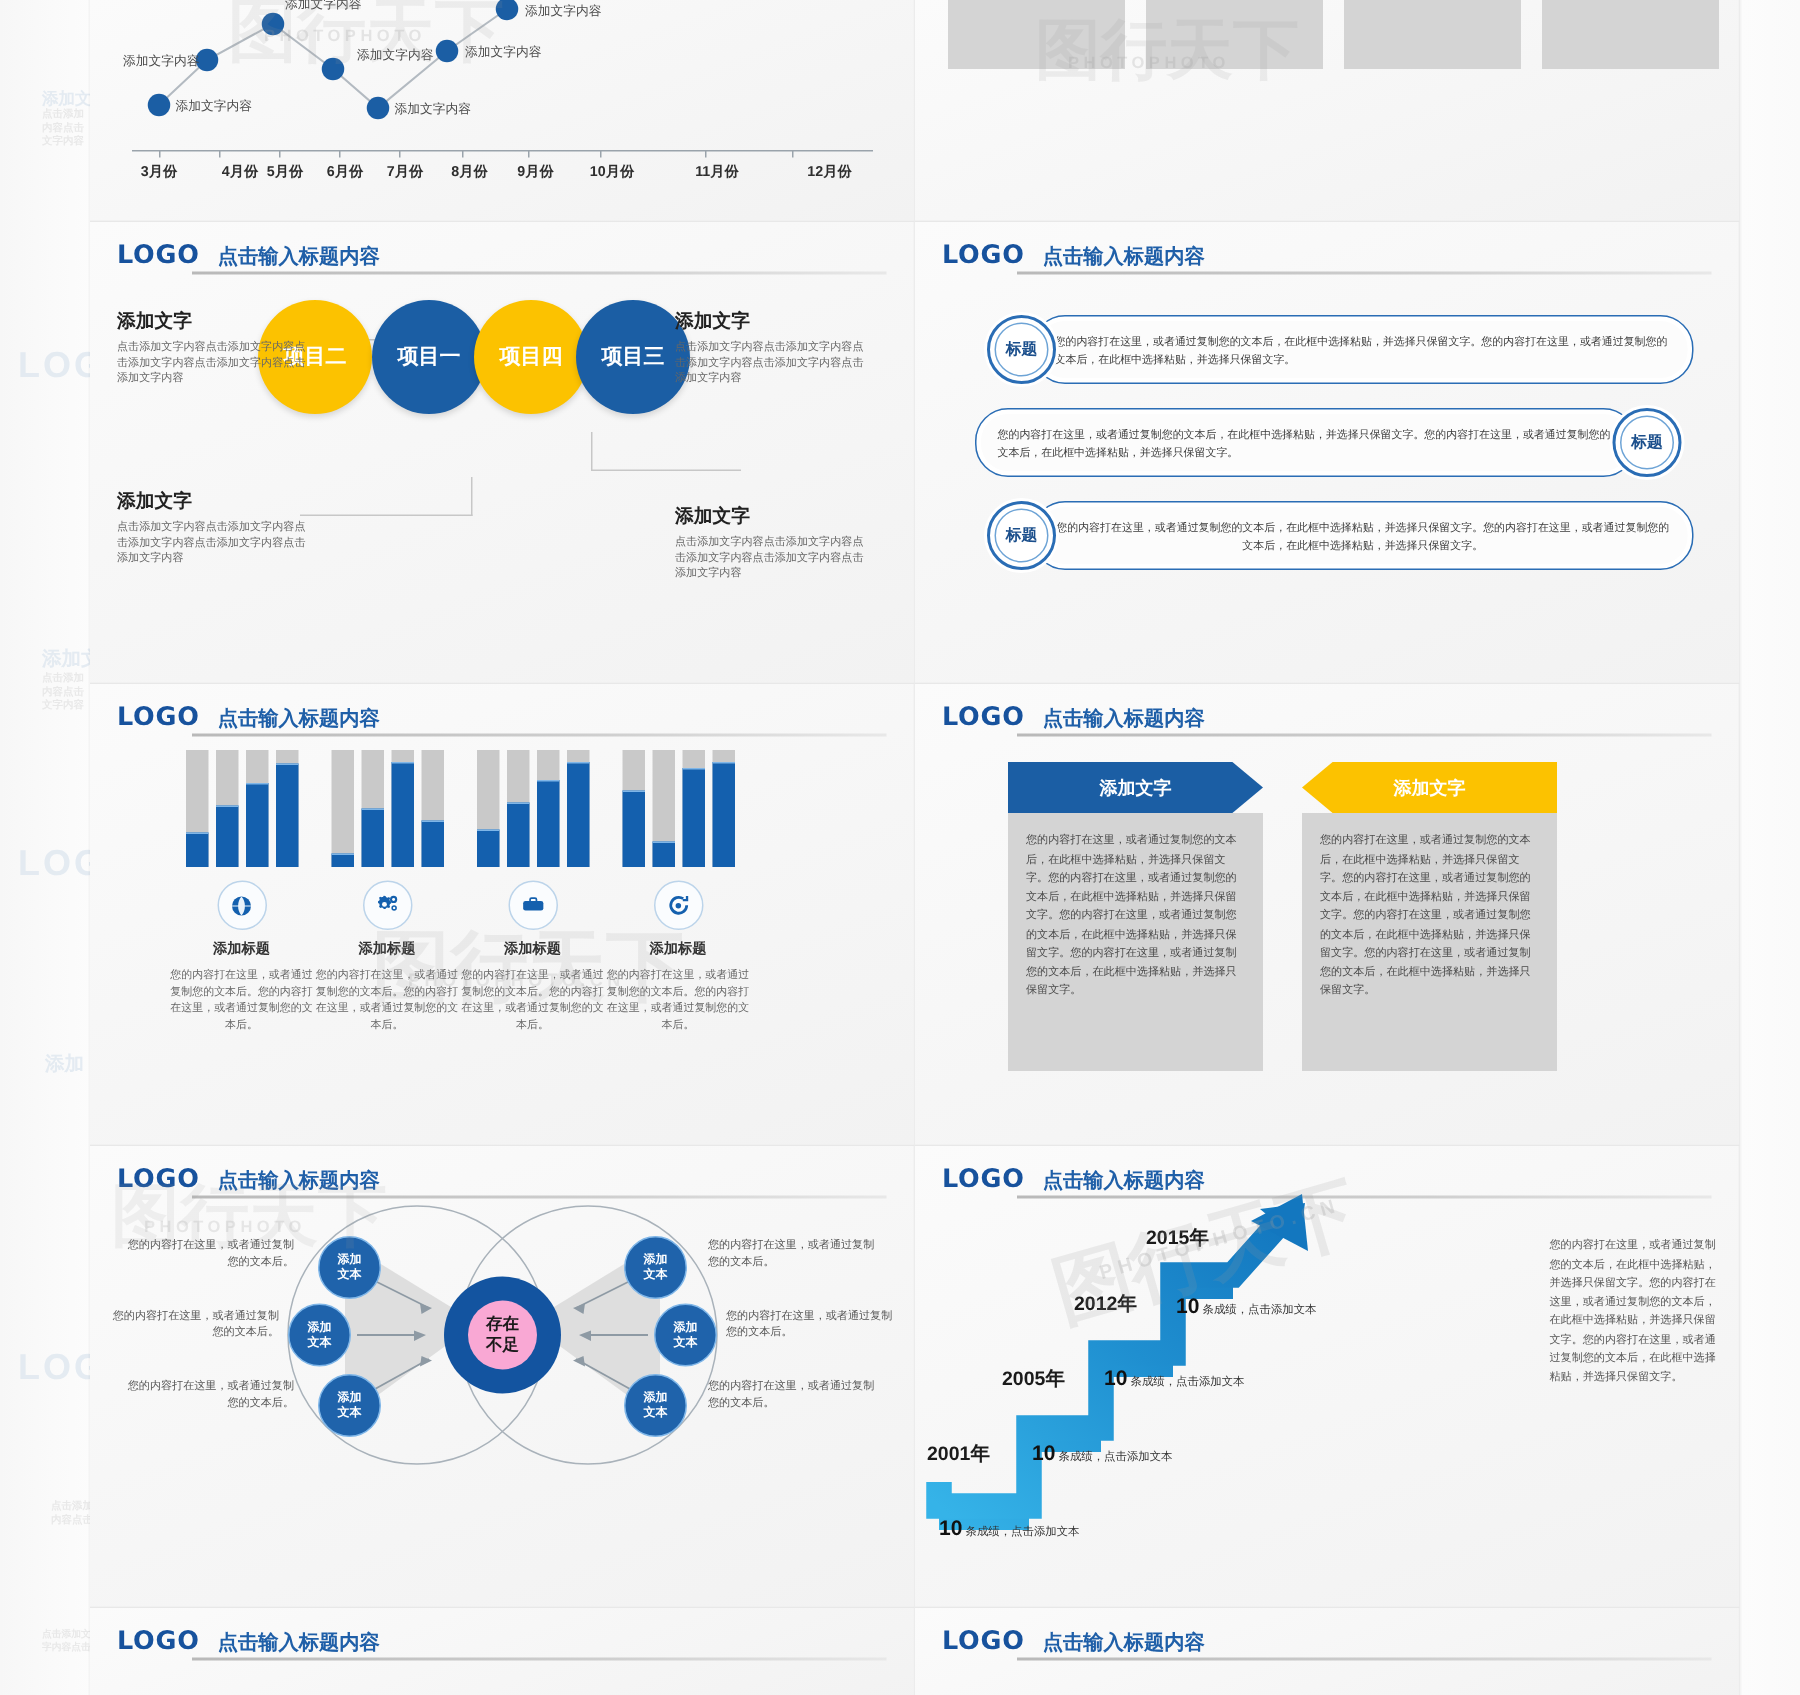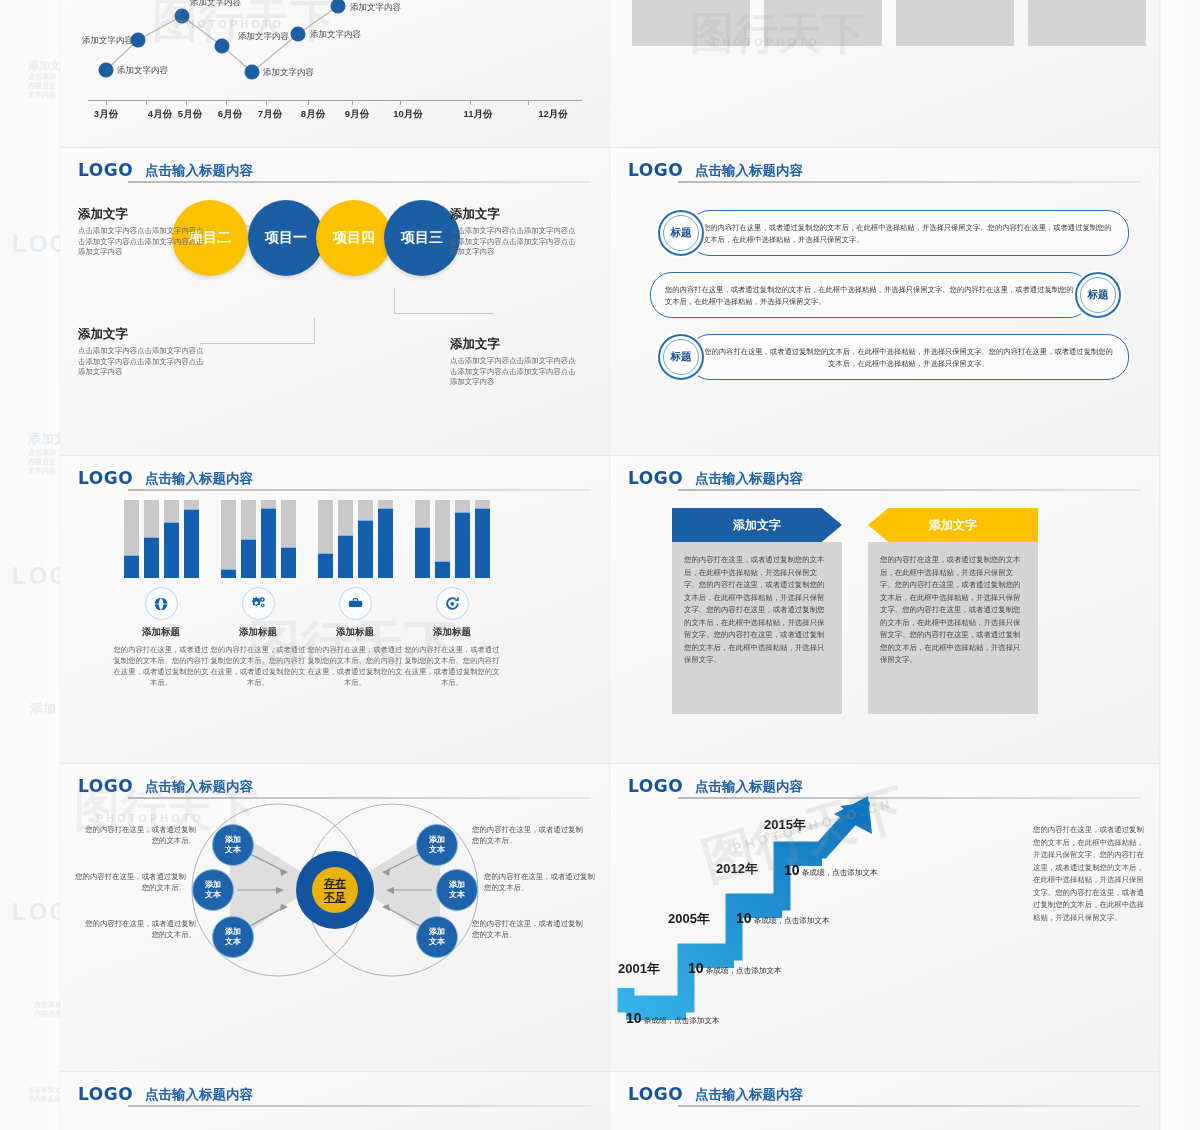--- a/index.html
+++ b/index.html
@@ -124,23 +124,23 @@
     position:absolute; width:42px; height:42px; border-radius:50%;
     background:#1f63ab; border:1.5px solid #7fb6e8; color:#fff;
     font-size:8px; font-weight:bold; line-height:10px;
     display:flex; flex-direction:column; align-items:center; justify-content:center;
   }
   .vcore{
     position:absolute; width:78px; height:78px; border-radius:50%;
     background:#1354a0; display:flex; align-items:center; justify-content:center;
   }
   .vcore div{
-    width:46px; height:46px; border-radius:50%; background:#eab308; color:#1a1a1a;
+    width:46px; height:46px; border-radius:50%; background:#f9a8d4; color:#1a1a1a;
     font-size:11px; font-weight:bold; line-height:14px; text-align:center;
-    display:flex; flex-direction:column; align-items:center; justify-content:center;text-decoration:underline;
+    display:flex; flex-direction:column; align-items:center; justify-content:center;
   }
   .vtext{ position:absolute; width:112px; font-size:7.4px; color:#555; line-height:11px; }
   
   .stairs{ position:absolute; left:6px; top:28px; width:360px; height:230px; }
   .yr{ position:absolute; font-size:13px; font-weight:bold; color:#1b1b1b; white-space:nowrap; }
   .ach{ position:absolute; font-size:7.6px; color:#333; white-space:nowrap; }
   .ach b{ font-size:14px; color:#111; }
   .sidetext{ position:absolute; right:14px; top:60px; width:112px; font-size:7.4px; color:#555; line-height:12.5px; }
   
   .wm{ position:absolute; pointer-events:none; color:#9a9a9a; opacity:.30; font-weight:bold; }

